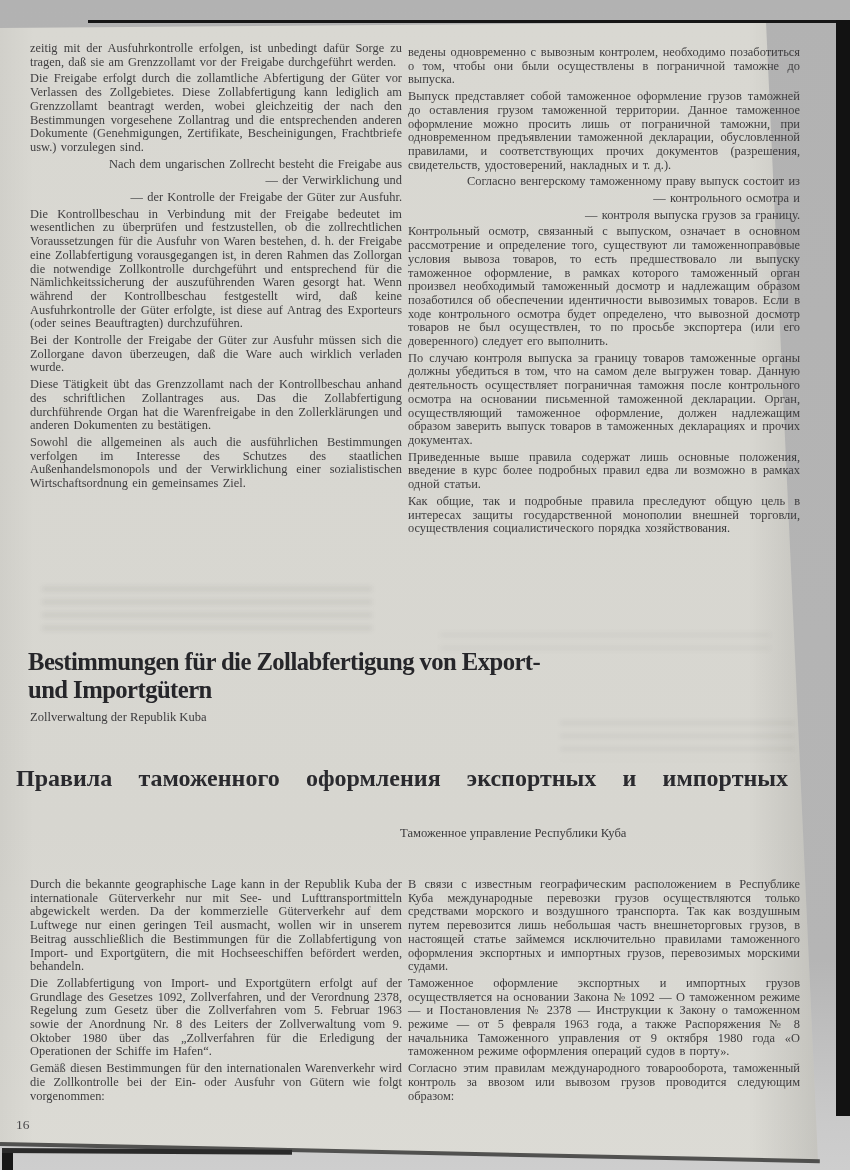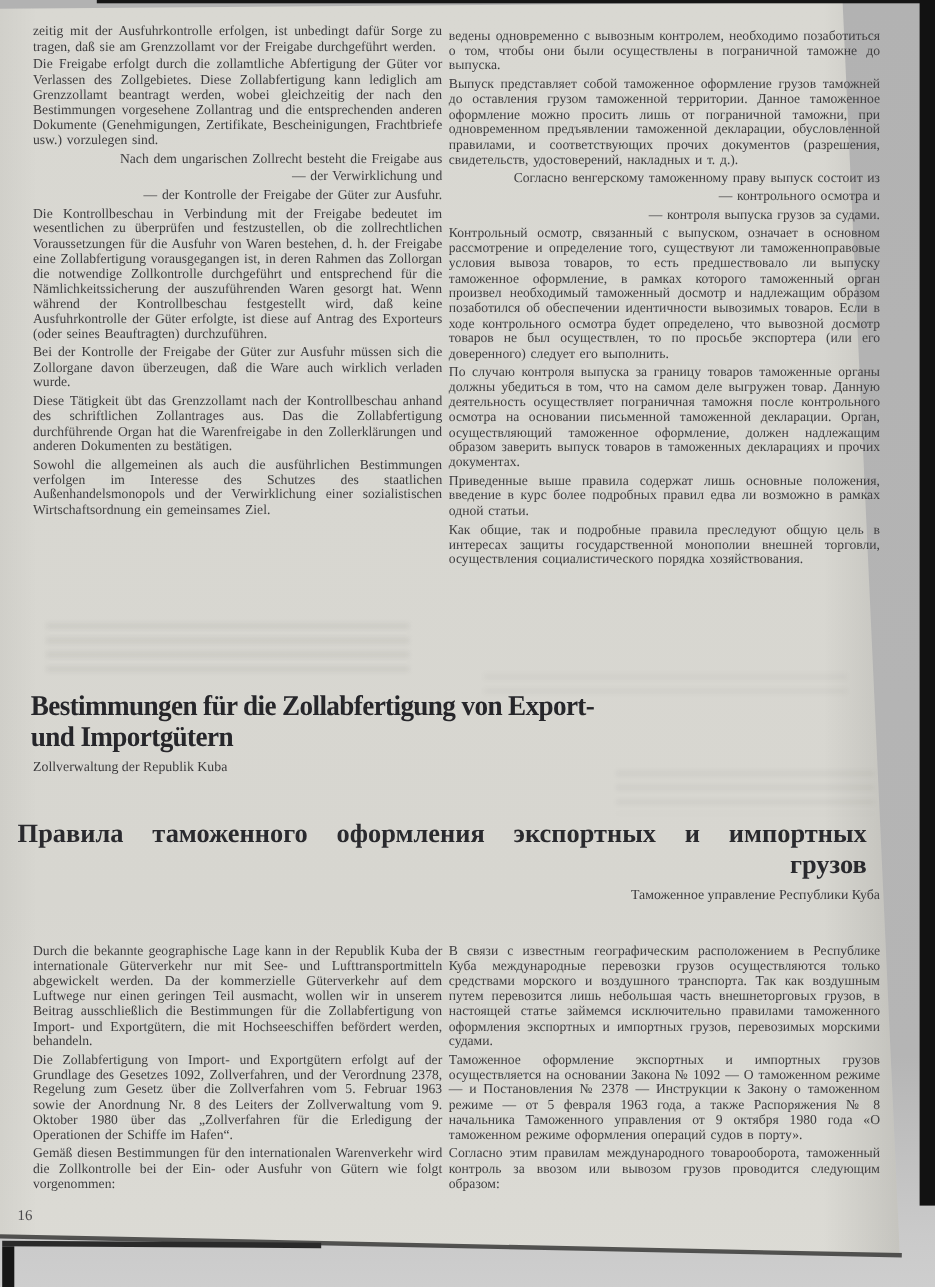--- a/index.html
+++ b/index.html
@@ -2,21 +2,21 @@
 <html><head>
 <meta charset="utf-8">
 <style>
   html,body{margin:0;padding:0;}
   body{
     width:850px;height:1170px;
     background:linear-gradient(180deg,#b2b2b2 0%,#b5b5b5 82%,#cacaca 96%,#cecece 100%);
     font-family:"Liberation Serif","DejaVu Serif",serif;
     overflow:hidden;position:relative;
   }
-  .scan{position:absolute;inset:0;}
+  .scan{position:absolute;inset:0;margin-top:20px;}
   .paper{
     position:absolute;inset:0;
     background:
       linear-gradient(90deg, rgba(0,0,0,0.04) 0%, rgba(0,0,0,0) 4%, rgba(0,0,0,0) 88%, rgba(0,0,0,0.10) 96%),
       linear-gradient(180deg,#d9d8d2 0%,#d7d6d0 70%,#dcdbd5 100%);
     clip-path:polygon(0px 8px, 766px 2px, 818px 1141px, 0px 1124px);
   }
   .edge-top{position:absolute;left:88px;top:0;width:762px;height:3px;background:#161616;}
   .edge-right{position:absolute;left:836px;top:0;width:14px;height:1096px;background:#121212;}
   .edge-corner-bl-v{position:absolute;left:2px;top:1133px;width:11px;height:37px;background:#171717;}
@@ -45,21 +45,21 @@
     transform:scaleX(0.95);transform-origin:left top;
   }
   .byline-de{position:absolute;left:30px;top:690px;width:400px;font-size:12.6px;color:#3c3b3d;}
 
   .title-ru{
     position:absolute;left:16px;top:744px;width:772px;
     font-weight:bold;font-size:24px;line-height:29px;color:#2a2a2e;
   }
   .title-ru .l1{text-align:justify;text-align-last:justify;}
   .title-ru .l2{text-align:right;}
-  .byline-ru{position:absolute;left:400px;top:806px;width:400px;font-size:12.6px;color:#3c3b3d;text-align:right;}
+  .byline-ru{position:absolute;left:400px;top:806px;width:400px;font-size:12.6px;color:#3c3b3d;}
 
   .page-number{position:absolute;left:16px;top:1097px;font-size:13.5px;color:#4a494b;}
 
   .ghost{
     position:absolute;
     background:repeating-linear-gradient(180deg, rgba(110,110,104,0.09) 0 6px, rgba(0,0,0,0) 6px 13px);
     filter:blur(2px);
     pointer-events:none;
   }
   .ghost.g1{left:42px;top:566px;width:330px;height:48px;}
@@ -83,40 +83,39 @@
     <p class="p">Bei der Kontrolle der Freigabe der Güter zur Ausfuhr müssen sich die Zollorgane davon überzeugen, daß die Ware auch wirklich verladen wurde.</p>
     <p class="p">Diese Tätigkeit übt das Grenzzollamt nach der Kontrollbeschau anhand des schriftlichen Zollantrages aus. Das die Zollabfertigung durchführende Organ hat die Warenfreigabe in den Zollerklärungen und anderen Dokumenten zu bestätigen.</p>
     <p class="p">Sowohl die allgemeinen als auch die ausführlichen Bestimmungen verfolgen im Interesse des Schutzes des staatlichen Außenhandelsmonopols und der Verwirklichung einer sozialistischen Wirtschaftsordnung ein gemeinsames Ziel.</p>
   </div>
 
   <div class="col col-ru-intro">
     <p class="p">ведены одновременно с вывозным контролем, необходимо позаботиться о том, чтобы они были осуществлены в пограничной таможне до выпуска.</p>
     <p class="p">Выпуск представляет собой таможенное оформление грузов таможней до оставления грузом таможенной территории. Данное таможенное оформление можно просить лишь от пограничной таможни, при одновременном предъявлении таможенной декларации, обусловленной правилами, и соответствующих прочих документов (разрешения, свидетельств, удостоверений, накладных и т. д.).</p>
     <p class="p short">Согласно венгерскому таможенному праву выпуск состоит из</p>
     <p class="p short">— контрольного осмотра и</p>
-    <p class="p short">— контроля выпуска грузов за судами.</p>
+    <p class="p short">— контроля выпуска грузов за границу.</p>
     <p class="p">Контрольный осмотр, связанный с выпуском, означает в основном рассмотрение и определение того, существуют ли таможенноправовые условия вывоза товаров, то есть предшествовало ли выпуску таможенное оформление, в рамках которого таможенный орган произвел необходимый таможенный досмотр и надлежащим образом позаботился об обеспечении идентичности вывозимых товаров. Если в ходе контрольного осмотра будет определено, что вывозной досмотр товаров не был осуществлен, то по просьбе экспортера (или его доверенного) следует его выполнить.</p>
     <p class="p">По случаю контроля выпуска за границу товаров таможенные органы должны убедиться в том, что на самом деле выгружен товар. Данную деятельность осуществляет пограничная таможня после контрольного осмотра на основании письменной таможенной декларации. Орган, осуществляющий таможенное оформление, должен надлежащим образом заверить выпуск товаров в таможенных декларациях и прочих документах.</p>
     <p class="p">Приведенные выше правила содержат лишь основные положения, введение в курс более подробных правил едва ли возможно в рамках одной статьи.</p>
     <p class="p">Как общие, так и подробные правила преследуют общую цель в интересах защиты государственной монополии внешней торговли, осуществления социалистического порядка хозяйствования.</p>
   </div>
 
   <div class="ghost g1"></div>
   <div class="ghost g2"></div>
   <div class="ghost g3"></div>
 
   <div class="title-de">
     <div>Bestimmungen für die Zollabfertigung von Export-</div>
     <div>und Importgütern</div>
   </div>
   <div class="byline-de">Zollverwaltung der Republik Kuba</div>
 
   <div class="title-ru">
     <div class="l1">Правила таможенного оформления экспортных и импортных</div>
-    <div class="l2">грузов</div>
   </div>
   <div class="byline-ru">Таможенное управление Республики Куба</div>
 
   <div class="col col-de-body">
     <p class="p">Durch die bekannte geographische Lage kann in der Republik Kuba der internationale Güterverkehr nur mit See- und Lufttransportmitteln abgewickelt werden. Da der kommerzielle Güterverkehr auf dem Luftwege nur einen geringen Teil ausmacht, wollen wir in unserem Beitrag ausschließlich die Bestimmungen für die Zollabfertigung von Import- und Exportgütern, die mit Hochseeschiffen befördert werden, behandeln.</p>
     <p class="p">Die Zollabfertigung von Import- und Exportgütern erfolgt auf der Grundlage des Gesetzes 1092, Zollverfahren, und der Verordnung 2378, Regelung zum Gesetz über die Zollverfahren vom 5. Februar 1963 sowie der Anordnung Nr. 8 des Leiters der Zollverwaltung vom 9. Oktober 1980 über das „Zollverfahren für die Erledigung der Operationen der Schiffe im Hafen“.</p>
     <p class="p">Gemäß diesen Bestimmungen für den internationalen Warenverkehr wird die Zollkontrolle bei der Ein- oder Ausfuhr von Gütern wie folgt vorgenommen:</p>
   </div>
 
   <div class="col col-ru-body">

